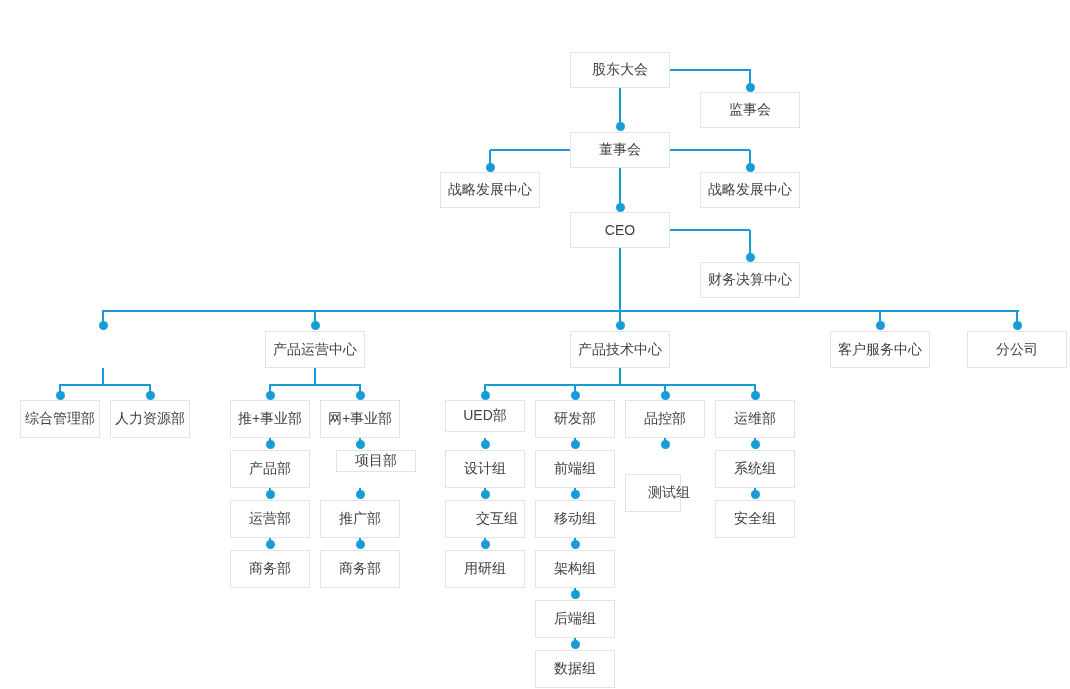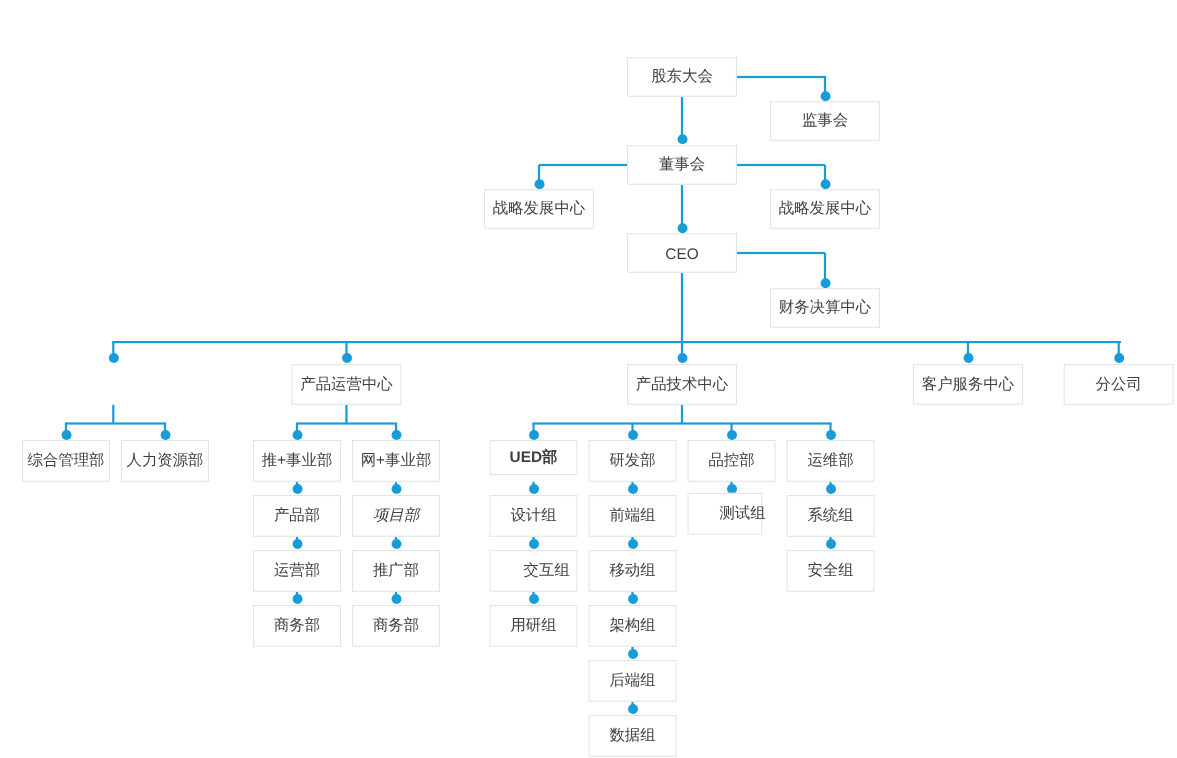--- a/index.html
+++ b/index.html
@@ -141,29 +141,29 @@
     <div class="node" style="left: 570px; top: 212px; width: 100px; height: 36px;">CEO</div>
     <div class="node" style="left: 700px; top: 262px; width: 100px; height: 36px;">财务决算中心</div>
     <div class="node" style="left: 265px; top: 331px; width: 100px; height: 37px;">产品运营中心</div>
     <div class="node" style="left: 570px; top: 331px; width: 100px; height: 37px;">产品技术中心</div>
     <div class="node" style="left: 830px; top: 331px; width: 100px; height: 37px;">客户服务中心</div>
     <div class="node" style="left: 967px; top: 331px; width: 100px; height: 37px;">分公司</div>
     <div class="node" style="left: 20px; top: 400px; width: 80px; height: 38px;">综合管理部</div>
     <div class="node" style="left: 110px; top: 400px; width: 80px; height: 38px;">人力资源部</div>
     <div class="node" style="left: 230px; top: 400px; width: 80px; height: 38px; text-align: center;">推+事业部</div>
     <div class="node" style="left: 320px; top: 400px; width: 80px; height: 38px;">网+事业部</div>
-    <div class="node" style="left: 445px; top: 400px; width: 80px; height: 32px; font-weight: bold;">UED部</div>
+    <div class="node" style="left: 445px; top: 400px; width: 80px; height: 32px;">UED部</div>
     <div class="node" style="left: 535px; top: 400px; width: 80px; height: 38px;">研发部</div>
     <div class="node" style="left: 625px; top: 400px; width: 80px; height: 38px;">品控部</div>
     <div class="node" style="left: 715px; top: 400px; width: 80px; height: 38px;">运维部</div>
     <div class="node" style="left: 230px; top: 450px; width: 80px; height: 38px;">产品部</div>
-    <div class="node" style="left: 320px; top: 450px; width: 80px; height: 38px; font-style: italic;">项目部</div>
+    <div class="node" style="left: 336px; top: 450px; width: 80px; height: 22px;">项目部</div>
     <div class="node" style="left: 445px; top: 450px; width: 80px; height: 38px;">设计组</div>
     <div class="node" style="left: 535px; top: 450px; width: 80px; height: 38px;">前端组</div>
-    <div class="node" style="left: 625px; top: 448px; width: 68px; height: 38px; padding-left: 32px;">测试组</div>
+    <div class="node" style="left: 625px; top: 474px; width: 56px; height: 38px; padding-left: 32px;">测试组</div>
     <div class="node" style="left: 715px; top: 450px; width: 80px; height: 38px;">系统组</div>
     <div class="node" style="left: 230px; top: 500px; width: 80px; height: 38px;">运营部</div>
     <div class="node" style="left: 320px; top: 500px; width: 80px; height: 38px;">推广部</div>
     <div class="node" style="left: 445px; top: 500px; width: 80px; height: 38px; padding-left: 24px;">交互组</div>
     <div class="node" style="left: 535px; top: 500px; width: 80px; height: 38px;">移动组</div>
     <div class="node" style="left: 715px; top: 500px; width: 80px; height: 38px;">安全组</div>
     <div class="node" style="left: 230px; top: 550px; width: 80px; height: 38px;">商务部</div>
     <div class="node" style="left: 320px; top: 550px; width: 80px; height: 38px;">商务部</div>
     <div class="node" style="left: 445px; top: 550px; width: 80px; height: 38px;">用研组</div>
     <div class="node" style="left: 535px; top: 550px; width: 80px; height: 38px;">架构组</div>

